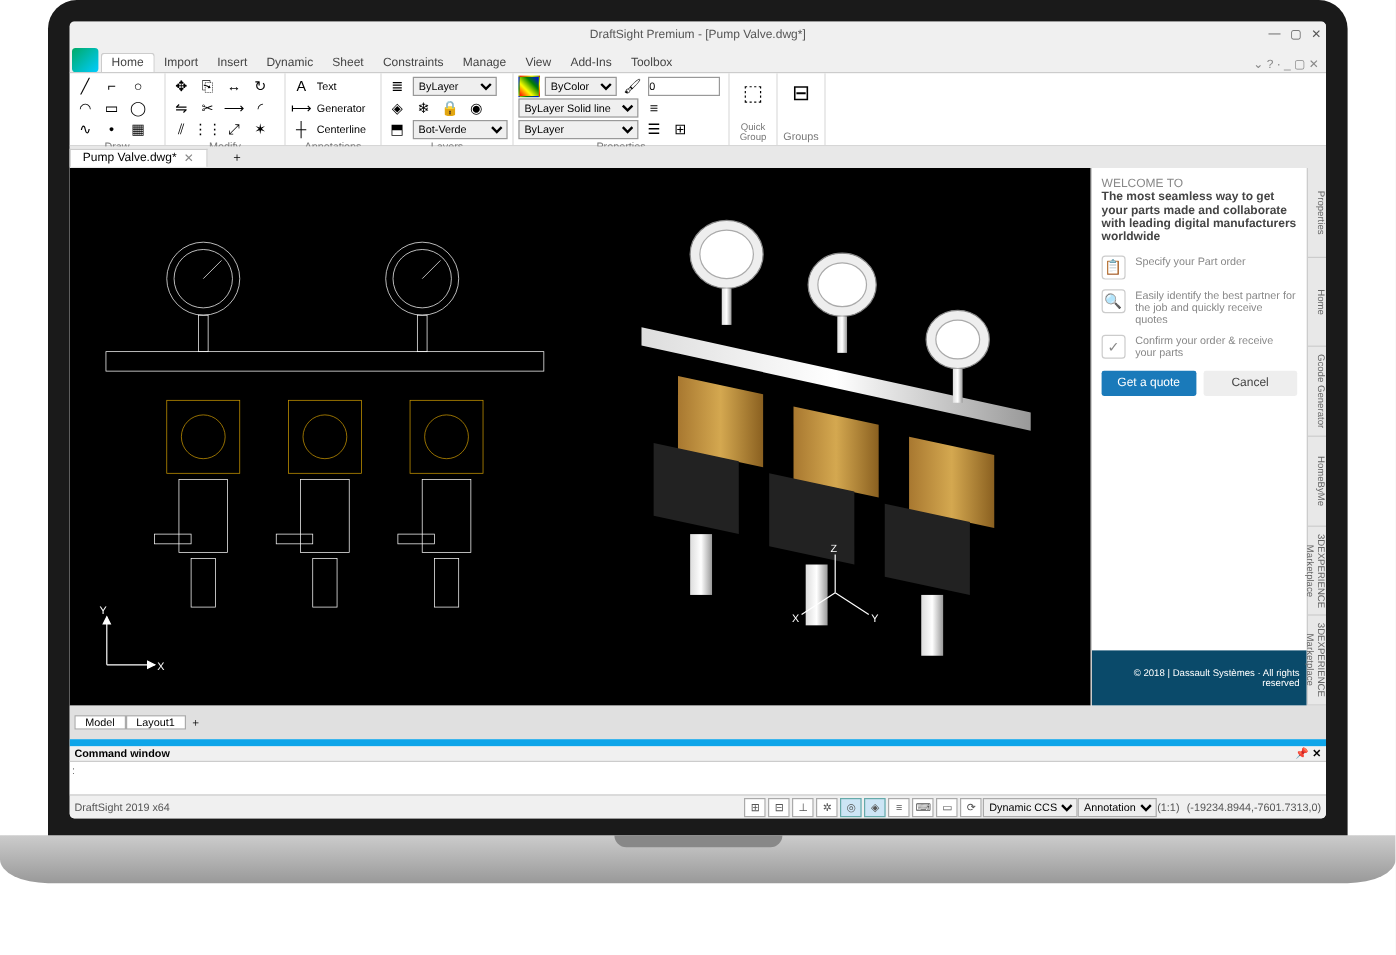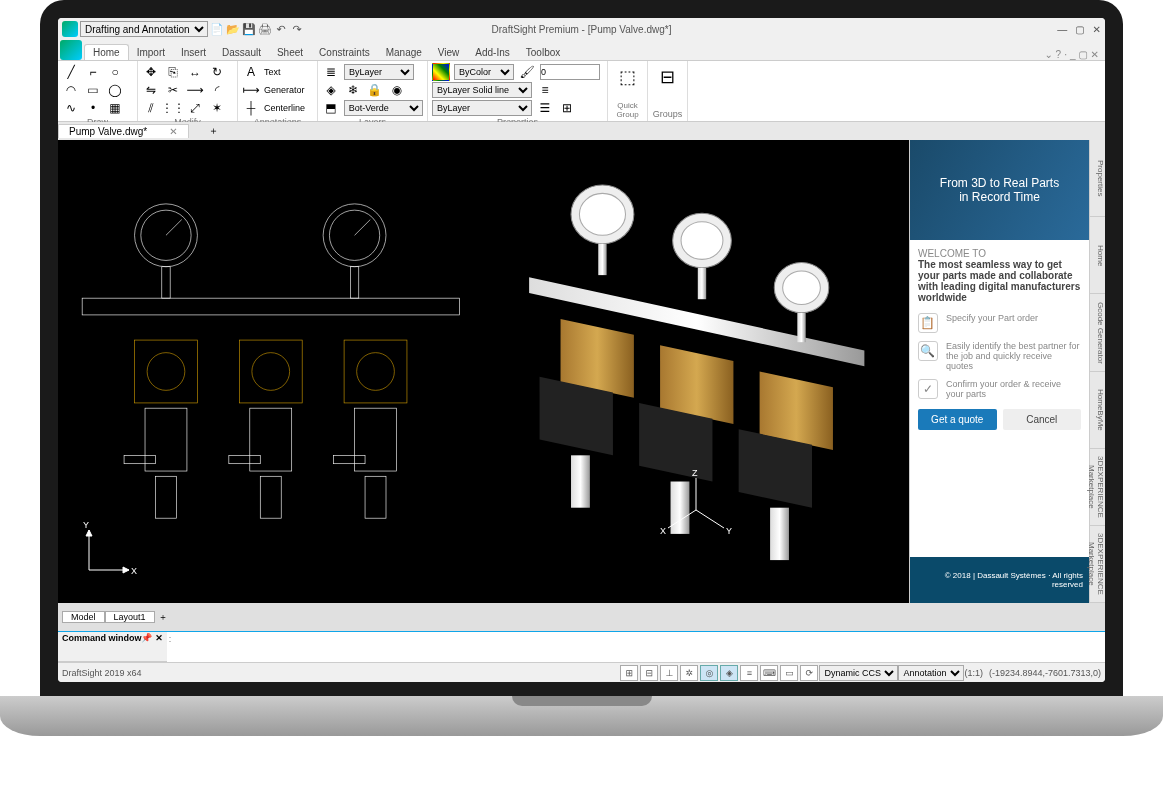--- a/index.html
+++ b/index.html
@@ -31,21 +31,21 @@
 .ribbon { height: 62px; background: #fff; border-top: 1px solid #ccc; border-bottom: 1px solid #ccc; display: flex; }
 .ribbon-group { border-right: 1px solid #ddd; padding: 2px 4px; display: flex; flex-direction: column; justify-content: space-between; }
 .ribbon-group-label { text-align: center; font-size: 9px; color: #777; }
 .ribbon-row { display: flex; gap: 4px; align-items: center; }
 .rb-btn { width: 18px; height: 18px; border: 1px solid transparent; display: inline-flex; align-items: center; justify-content: center; font-size: 12px; cursor: pointer; }
 .rb-sel { height: 16px; font-size: 9px; border: 1px solid #999; }
 .rb-input { height: 16px; font-size: 9px; border: 1px solid #999; width: 60px; }
 
 
 .doctabs { height: 18px; background: #e8e8e8; display: flex; align-items: center; font-size: 10px; }
-.doctab { padding: 1px 10px; background: #fff; border: 1px solid #ccc; border-bottom: none; margin-right: 14px; display: flex; align-items: flex-start; gap: 22px; }
+.doctab { padding: 1px 10px; background: #fff; border: 1px solid #ccc; border-bottom: none; margin-right: 14px; display: flex; align-items: flex-start; gap: 6px; }
 .doctab .close { color: #888; cursor: pointer; }
 
 
 .workspace { flex: 1; display: flex; min-height: 0; }
 .viewports { flex: 1; display: flex; background: #000; gap: 2px; padding: 1px; min-width: 0; }
 .viewport { flex: 1; background: #000; position: relative; overflow: hidden; }
 .axis { position: absolute; bottom: 20px; left: 20px; color: #fff; font-size: 10px; }
 .axis-3d { position: absolute; bottom: 60px; left: 50%; transform: translateX(-50%); color: #fff; font-size: 10px; }
 
 
@@ -65,21 +65,21 @@
 
 
 .side-tabs { width: 16px; background: #e8e8e8; border-left: 1px solid #ccc; display: flex; flex-direction: column; }
 .side-tab { flex: 1; writing-mode: vertical-rl; text-align: center; font-size: 8px; color: #666; padding: 4px 0; border-bottom: 1px solid #ccc; cursor: pointer; }
 
 
 .layouttabs { height: 28px; background: #e0e0e0; display: flex; align-items: center; font-size: 9px; padding-left: 4px; }
 .layouttab { padding: 0 8px; background: #fff; border: 1px solid #aaa; cursor: pointer; }
 
 
-.cmdwin { height: 31px; background: #f8f8f8; border-top: 1px solid #0ea5e9; display: flex; flex-direction: row; }
+.cmdwin { height: 46px; background: #f8f8f8; border-top: 6px solid #0ea5e9; display: flex; flex-direction: column; }
 .cmd-title { background: #f0f0f0; font-size: 9px; font-weight: bold; padding: 1px 4px; border-bottom: 1px solid #ccc; display: flex; justify-content: space-between; }
 .cmd-body { flex: 1; background: #fff; padding: 2px; font-size: 9px; }
 .cmd-body input { width: 100%; border: none; outline: none; font-size: 9px; font-family: inherit; }
 
 
 .statusbar { height: 20px; background: #f0f0f0; border-top: 1px solid #ccc; display: flex; align-items: center; font-size: 9px; color: #555; padding: 0 4px; }
 .statusbar .spacer { flex: 1; }
 .statusbar .sb-btn { width: 18px; height: 16px; border: 1px solid #aaa; margin: 0 1px; display: inline-flex; align-items: center; justify-content: center; cursor: pointer; background: #fff; position: relative; }
 .statusbar .sb-btn.on { background: #cde5f5; border-color: #6aa; }
 .statusbar select { font-size: 9px; height: 16px; border: 1px solid #aaa; }
@@ -89,44 +89,34 @@
 .wire { stroke: #fff; stroke-width: 0.6; fill: none; }
 .wire-y { stroke: #c90; }
 </style>
 </head>
 <body>
 
 <div class="laptop">
 <div class="screen">
 
 <div class="titlebar">
-  <div class="qat">
-    <span class="app-icon" style="position:static;width:16px;height:16px;"></span>
-    <select class="qat"><option>Drafting and Annotation</option></select>
-    <span class="qat-icon">📄</span>
-    <span class="qat-icon">📂</span>
-    <span class="qat-icon">💾</span>
-    <span class="qat-icon">🖨</span>
-    <span class="qat-icon">↶</span>
-    <span class="qat-icon">↷</span>
-  </div>
   <span class="title">DraftSight Premium - [Pump Valve.dwg*]</span>
   <div class="wincontrols">
     <span>—</span>
     <span>▢</span>
     <span>✕</span>
   </div>
 </div>
 
 <div class="ribbon-tabs">
   <span class="app-icon"></span>
   <span class="ribbon-tab active">Home</span>
   <span class="ribbon-tab">Import</span>
   <span class="ribbon-tab">Insert</span>
-  <span class="ribbon-tab">Dassault</span>
+  <span class="ribbon-tab">Dynamic</span>
   <span class="ribbon-tab">Sheet</span>
   <span class="ribbon-tab">Constraints</span>
   <span class="ribbon-tab">Manage</span>
   <span class="ribbon-tab">View</span>
   <span class="ribbon-tab">Add-Ins</span>
   <span class="ribbon-tab">Toolbox</span>
   <span class="ribbon-help">⌄ ? · _ ▢ ✕</span>
 </div>
 
 <div class="ribbon">
@@ -354,24 +344,20 @@
                 </g>
                 <text x="36" y="6" fill="#fff" font-size="9">Z</text>
                 <text x="4" y="64" fill="#fff" font-size="9">X</text>
                 <text x="70" y="64" fill="#fff" font-size="9">Y</text>
               </svg>
       </div>
     </div>
   </div>
 
   <div class="sidepanel">
-    <div class="side-banner">
-            <span style="white-space:pre-line">From 3D to Real Parts
-in Record Time</span>
-          </div>
     <div class="side-body">
       <h3>WELCOME TO</h3>
       <p>The most seamless way to get your parts made and collaborate with leading digital manufacturers worldwide</p>
       <div class="side-feature">
               <span class="ficon">📋</span>
               <span>Specify your Part order</span>
             </div>
       <div class="side-feature">
               <span class="ficon">🔍</span>
               <span>Easily identify the best partner for the job and quickly receive quotes</span>

